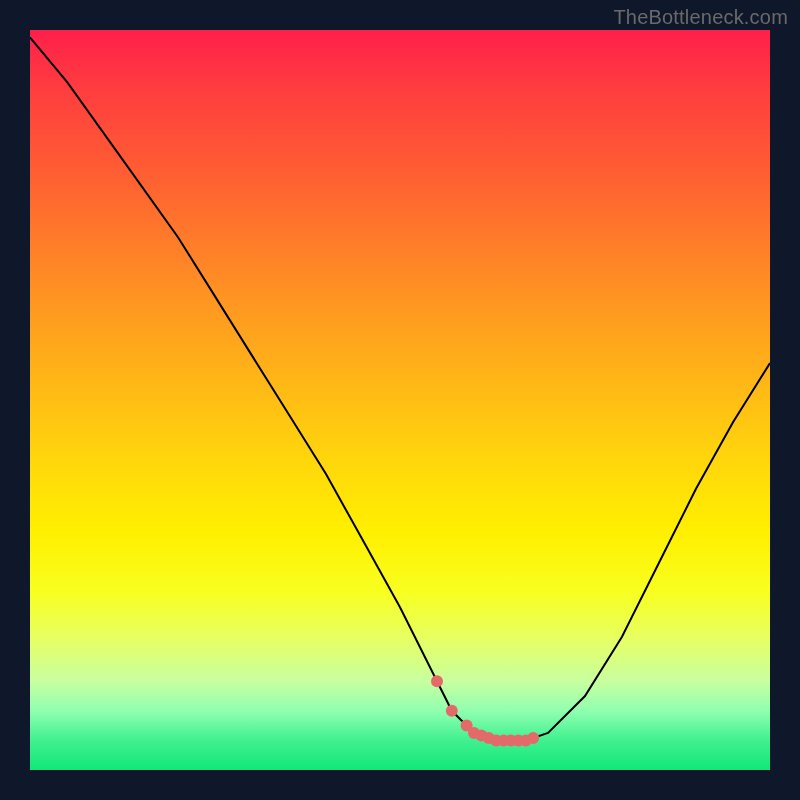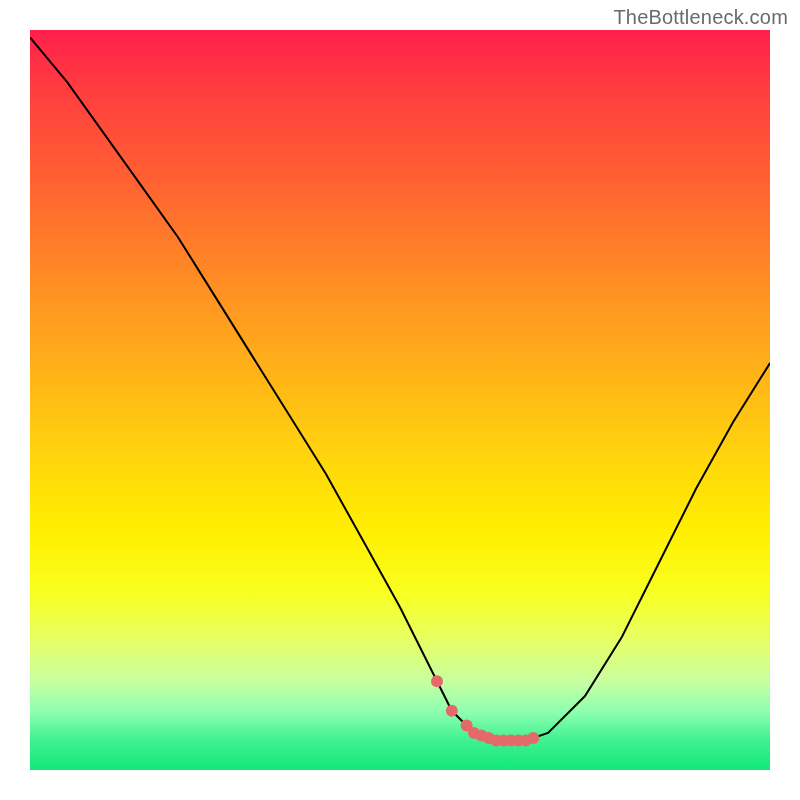--- a/index.html
+++ b/index.html
@@ -7,21 +7,21 @@
     padding: 0;
     width: 800px;
     height: 800px;
     background: #000;
     overflow: hidden;
   }
   .frame {
     position: relative;
     width: 800px;
     height: 800px;
-    background: #ffffff;
+    background: #0f172a;
   }
   .plot {
     position: absolute;
     left: 30px;
     top: 30px;
     width: 740px;
     height: 740px;
     background: linear-gradient(to bottom,
       #ff1f4b 0%,
       #ff3d3f 8%,

